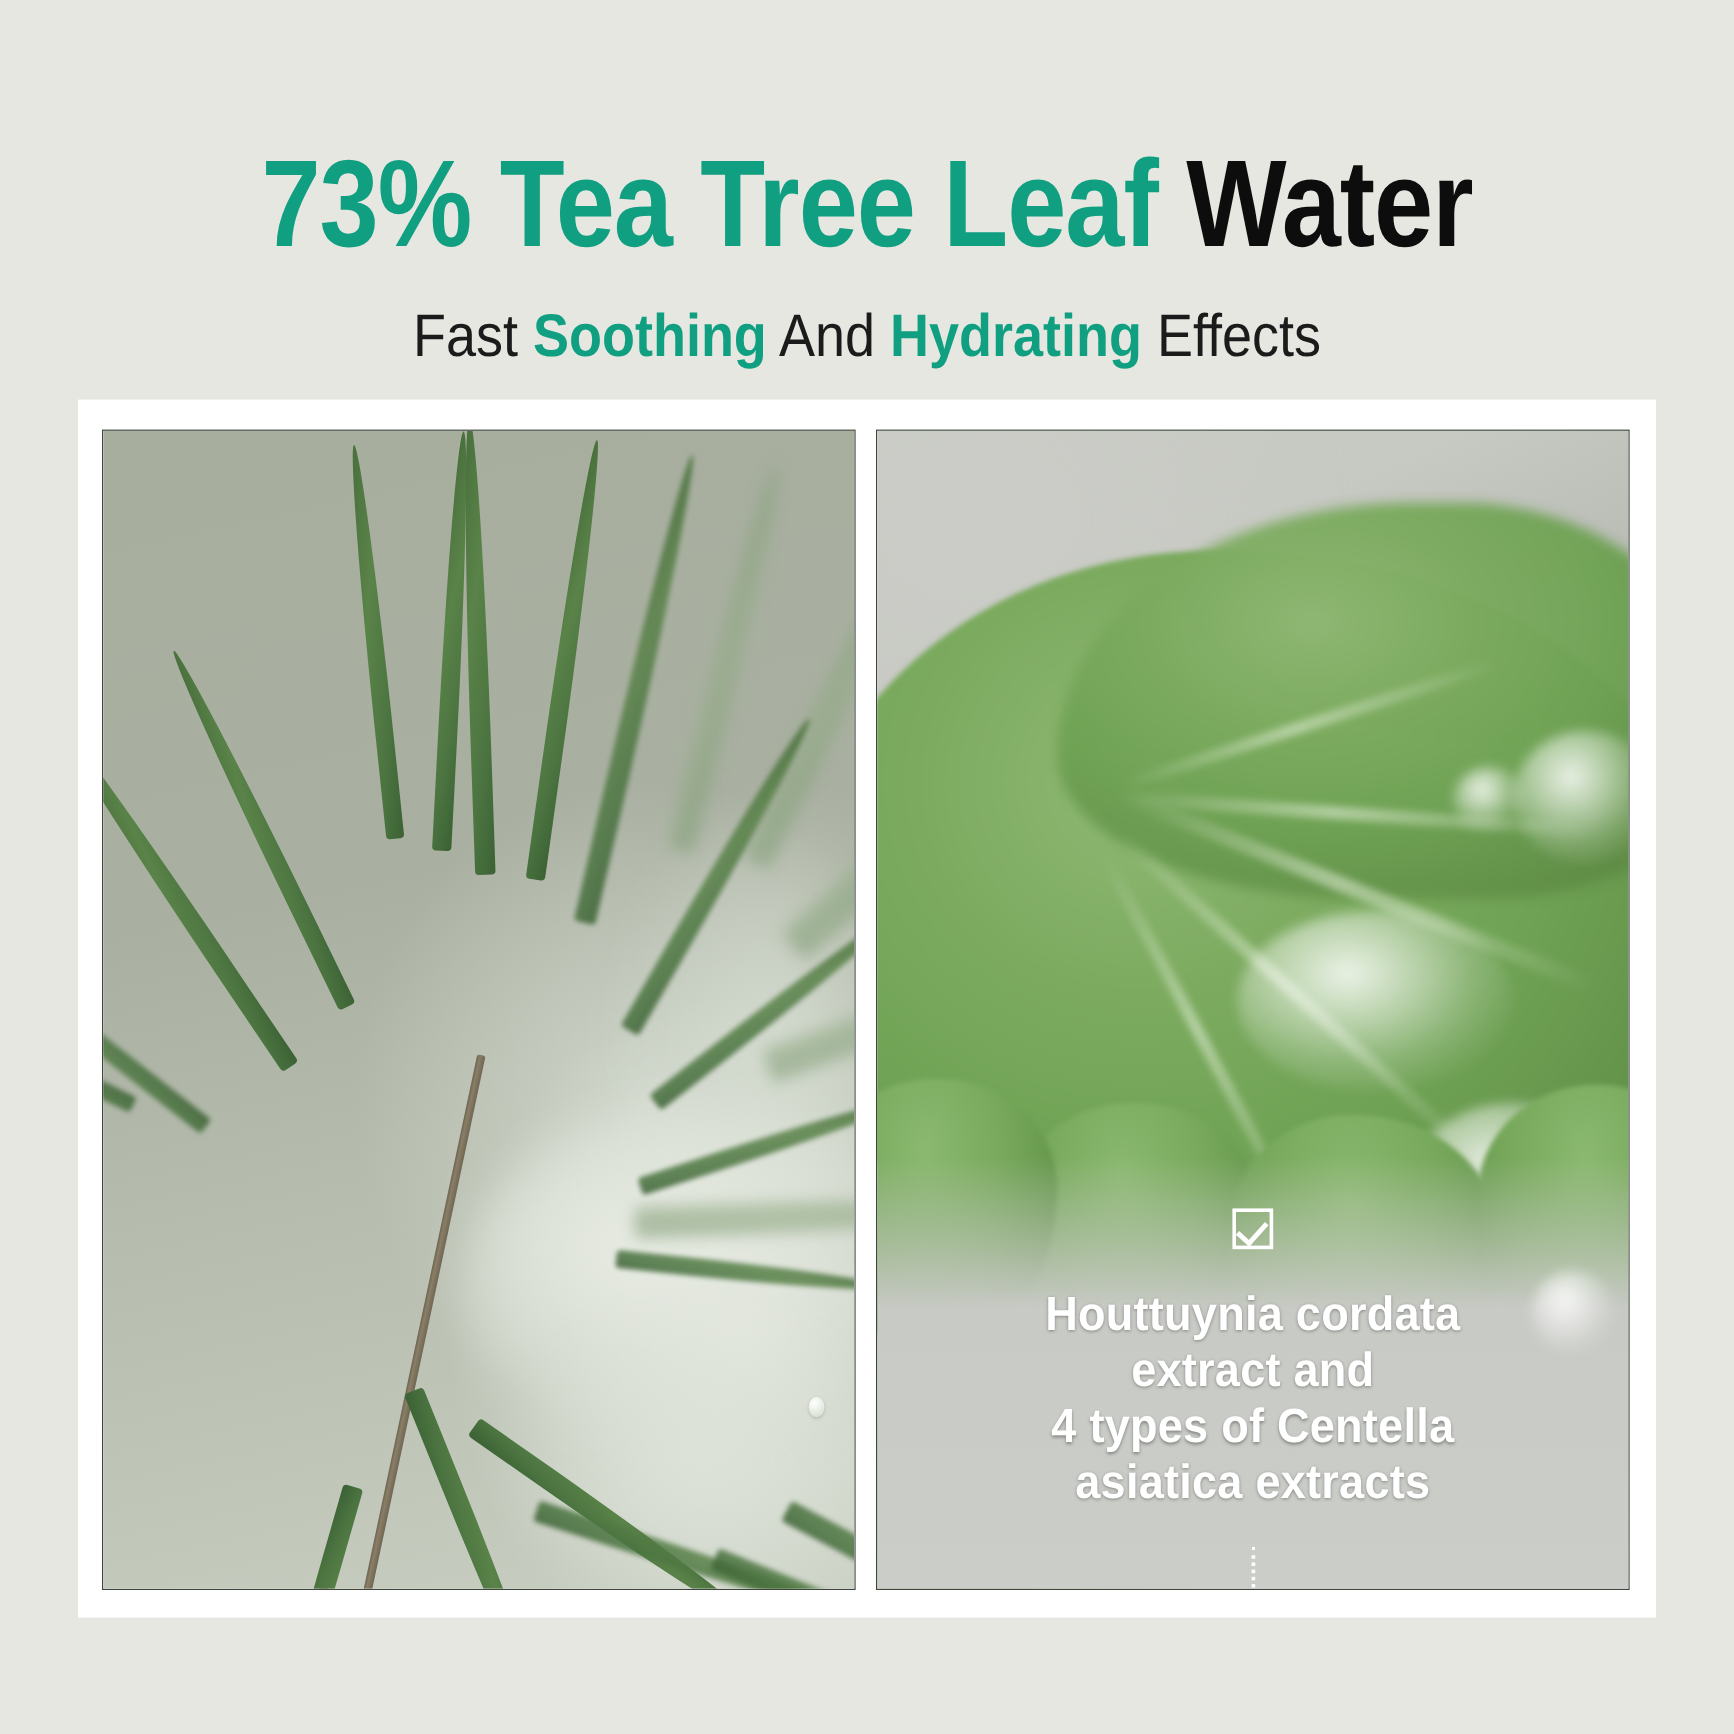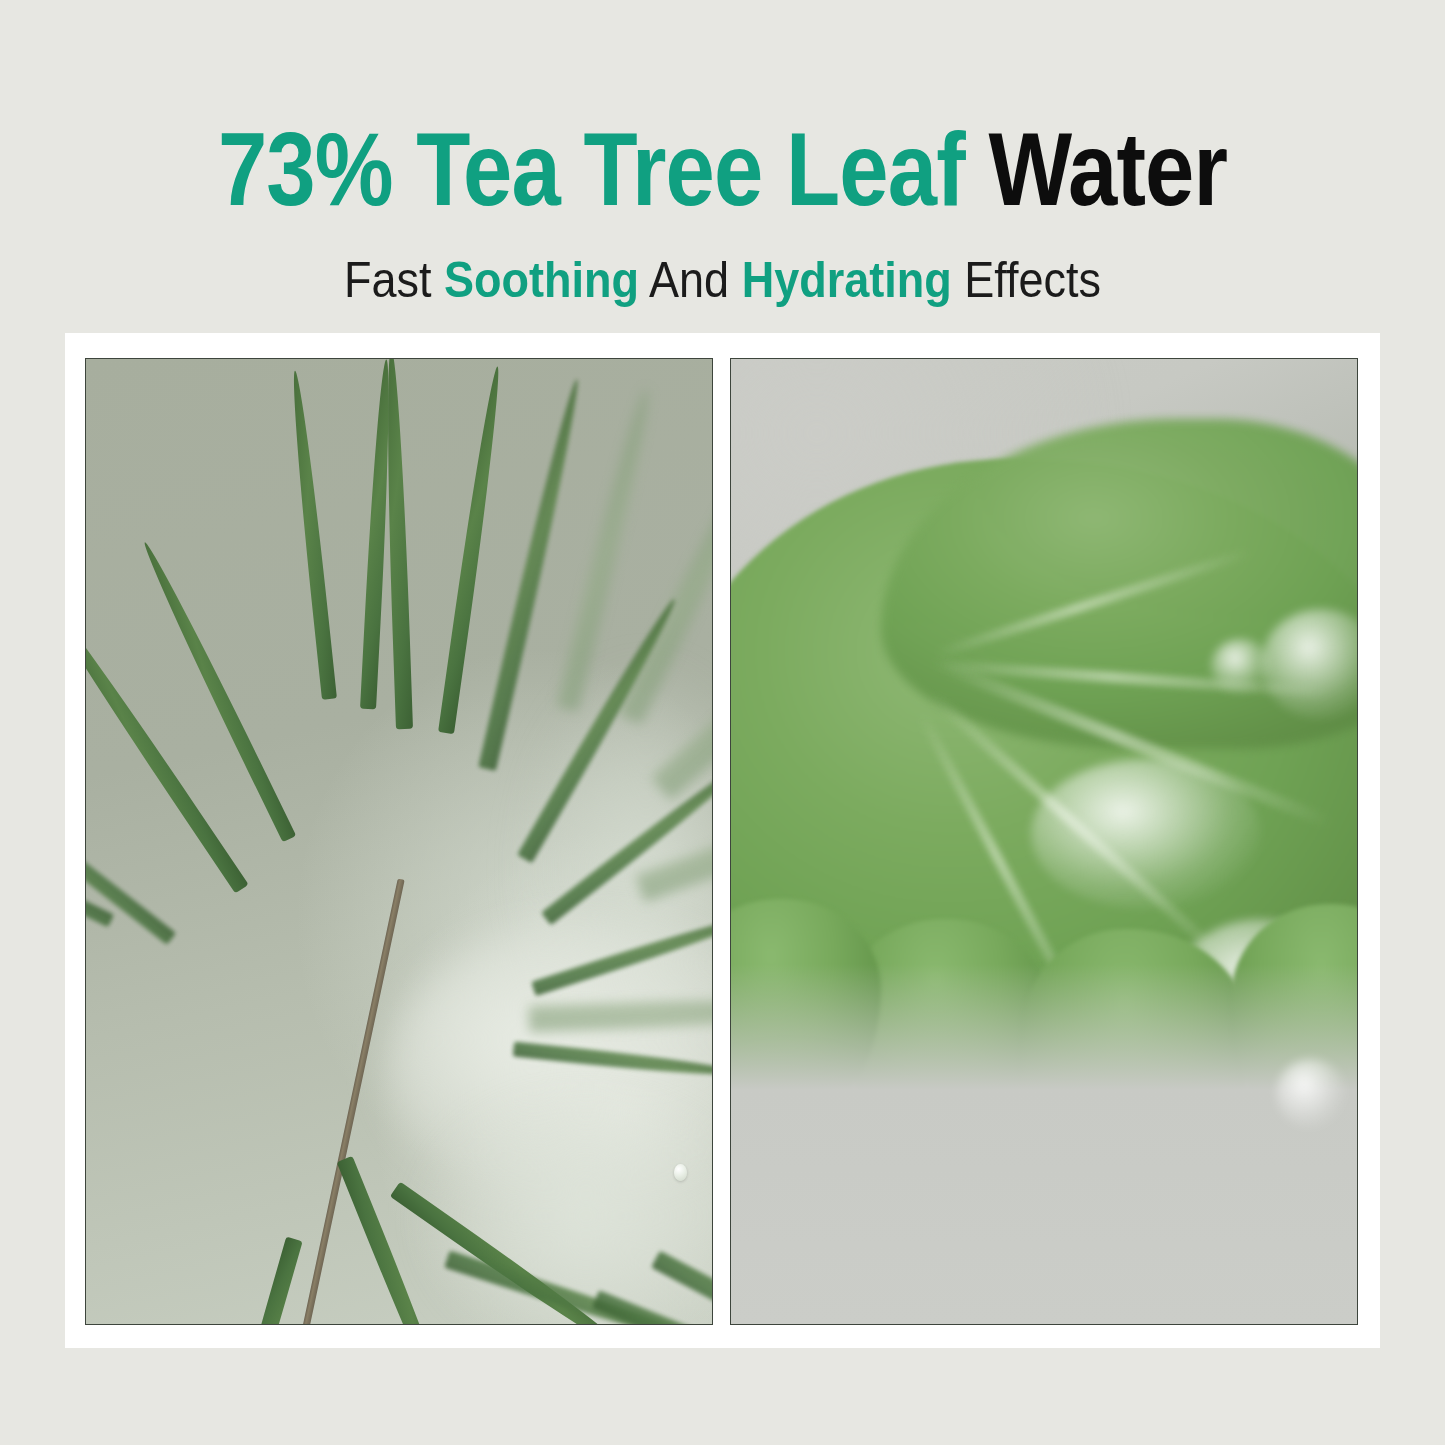--- a/index.html
+++ b/index.html
@@ -302,13 +302,24 @@
     <div class="lobe" style="left:500px;top:545px;width:200px;height:250px;border-radius:50% 50% 50% 50% / 38% 38% 64% 62%;"></div>
     <div class="lobe" style="left:-50px;top:540px;width:200px;height:230px;border-radius:50% 50% 50% 50% / 40% 40% 62% 60%;"></div>
 
     <div class="leafshadowL"></div>
     <div class="graybottom"></div>
 
     <div class="glint" style="left:545px;top:700px;width:70px;height:70px;"></div>
     <div class="glint" style="left:480px;top:280px;width:60px;height:55px;"></div>
   </div>
 
+  <div class="overlay" id="overlay-right">
+    <span class="check"></span>
+    <div class="headtext">
+      <div>Houttuynia cordata</div>
+      <div>extract and</div>
+      <div>4 types of Centella</div>
+      <div>asiatica extracts</div>
+    </div>
+    <div class="dotline"></div>
+    
+  </div>
 </div>
 
 </body></html>

